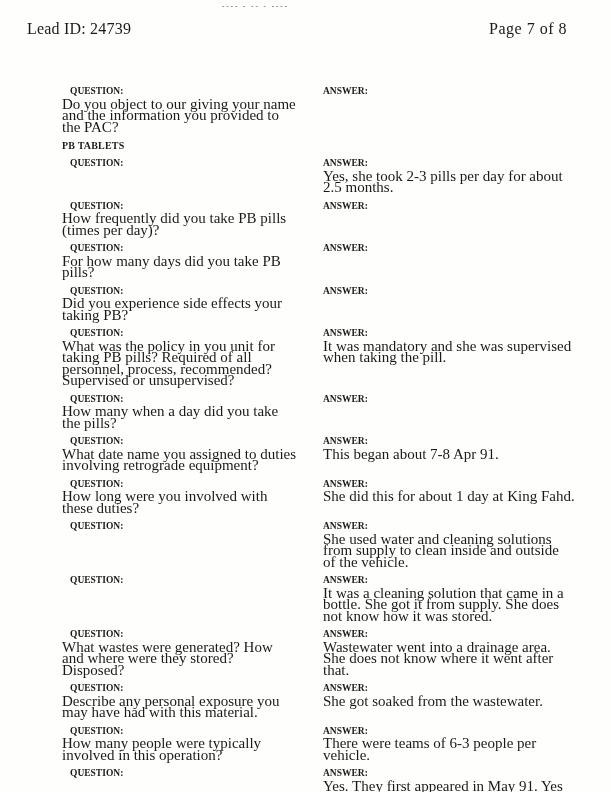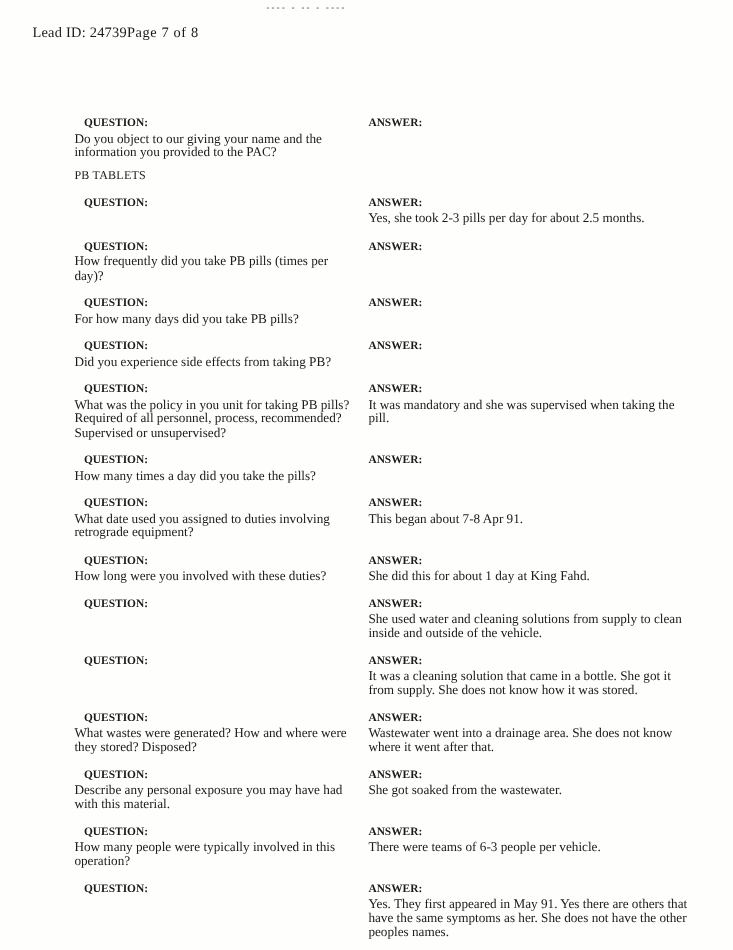--- a/index.html
+++ b/index.html
@@ -28,52 +28,52 @@
     color: #222;
     white-space: nowrap;
     overflow: hidden;
   }
   .page-header {
     position: absolute;
     top: 20px;
     left: 27px;
     right: 30px;
     display: flex;
-    font-size: 12px;
+    justify-content: space-between;
+    font-size: 16px;
   }
   .lead-id { letter-spacing: 0.2px; }
   .page-num { letter-spacing: 0.5px; padding-right: 14px; }
   .content {
     position: absolute;
     top: 86px;
     left: 62px;
     right: 36px;
   }
   .qa-row {
     display: grid;
     grid-template-columns: 245px 1fr;
-    column-gap: 0;
+    column-gap: 16px;
     margin-bottom: 7px;
-    margin-top: 12px;
   }
   .q-col { padding-right: 10px; box-sizing: border-box; }
   .a-col { padding-left: 0; }
   .label {
     font-weight: bold;
     font-size: 9.5px;
     line-height: 11.5px;
     margin-bottom: 1px;
   }
   .q-col .label { padding-left: 8px; }
   .q-text, .a-text {
-    font-size: 11px;
+    font-size: 15px;
     line-height: 11.5px;
   }
   .section-heading {
-    font-weight: normal;
+    font-weight: bold;
     font-size: 10px;
     line-height: 12px;
     margin: 1px 0 6px 0;
     letter-spacing: 0.2px;
   }
 </style>
 </head>
 <body>
 
 <div class="page">
@@ -118,49 +118,49 @@
           <div class="label">QUESTION:</div>
           <div class="q-text">For how many days did you take PB pills?</div>
         </div>
         <div class="a-col">
           <div class="label">ANSWER:</div>
         </div>
       </div>
       <div class="qa-row">
         <div class="q-col">
           <div class="label">QUESTION:</div>
-          <div class="q-text">Did you experience side effects from taking PB?</div>
+          <div class="q-text">Did you experience side effects your taking PB?</div>
         </div>
         <div class="a-col">
           <div class="label">ANSWER:</div>
         </div>
       </div>
       <div class="qa-row">
         <div class="q-col">
           <div class="label">QUESTION:</div>
           <div class="q-text">What was the policy in you unit for taking PB pills?  Required of all personnel, process, recommended?  Supervised or unsupervised?</div>
         </div>
         <div class="a-col">
           <div class="label">ANSWER:</div>
           <div class="a-text">It was mandatory and she was supervised when taking the pill.</div>
         </div>
       </div>
       <div class="qa-row">
         <div class="q-col">
           <div class="label">QUESTION:</div>
-          <div class="q-text">How many times  a day did you take the pills?</div>
-        </div>
-        <div class="a-col">
-          <div class="label">ANSWER:</div>
-        </div>
-      </div>
-      <div class="qa-row">
-        <div class="q-col">
-          <div class="label">QUESTION:</div>
-          <div class="q-text">What date used you assigned to duties involving retrograde equipment?</div>
+          <div class="q-text">How many when  a day did you take the pills?</div>
+        </div>
+        <div class="a-col">
+          <div class="label">ANSWER:</div>
+        </div>
+      </div>
+      <div class="qa-row">
+        <div class="q-col">
+          <div class="label">QUESTION:</div>
+          <div class="q-text">What date name you assigned to duties involving retrograde equipment?</div>
         </div>
         <div class="a-col">
           <div class="label">ANSWER:</div>
           <div class="a-text">This began about 7-8 Apr 91.</div>
         </div>
       </div>
       <div class="qa-row">
         <div class="q-col">
           <div class="label">QUESTION:</div>
           <div class="q-text">How long were you involved with these duties?</div>

